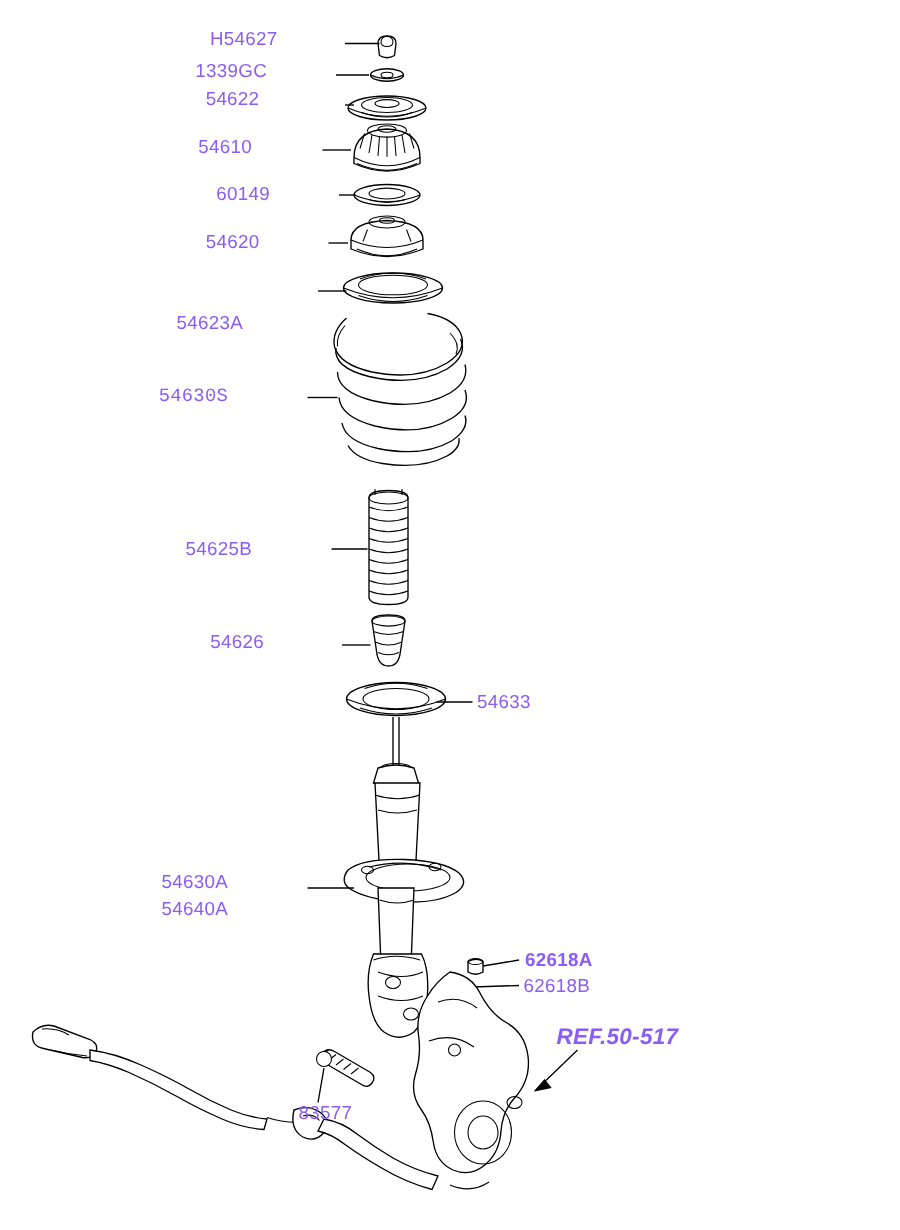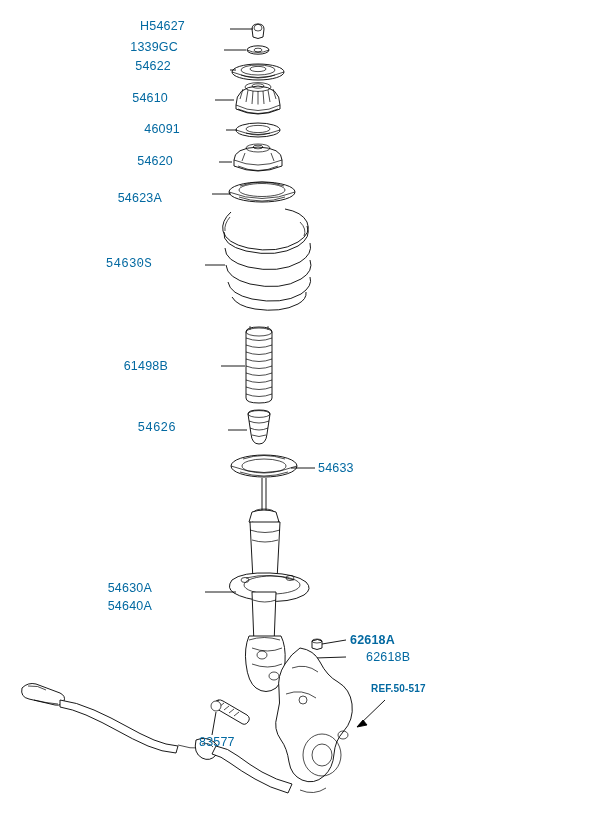--- a/index.html
+++ b/index.html
@@ -11,27 +11,28 @@
     position: relative;
     width: 600px;
     height: 820px;
     background: #ffffff;
     font-family: "Liberation Sans", sans-serif;
     overflow: hidden;
   }
   .label {
     position: absolute;
     font-size: 12.5px;
-    color: #0369a1;
+    color: #8b5cf6;
     white-space: nowrap;
     letter-spacing: 0.2px;
   }
   .label.bold {
     font-weight: bold;
-    font-size: 10px;
+    font-size: 15px;
+    font-style: italic;
   }
   .label.right {
     text-align: right;
   }
   svg.diagram {
     position: absolute;
     left: 0;
     top: 0;
     width: 600px;
     height: 820px;
@@ -240,29 +241,29 @@
     </g>
     <path class="thin" d="M178 745 q12 4 24 3"></path>
     <path class="fillw" d="M196 740 q10 -4 18 2 q7 6 2 13 q-6 7 -14 3 q-9 -5 -6 -18 z"></path>
     <path class="thin" d="M202 744 q7 -2 11 3"></path>
     <path class="fillw" d="M216 746 q12 2 22 10 q12 9 24 16 q14 8 30 12 l-4 9 q-18 -5 -33 -14 q-14 -8 -25 -16 q-9 -7 -18 -9 z"></path>
 
   </svg>
 
   <div class="label right" style="left:125px; top:19px; width:60px;">H54627</div>
   <div class="label right" style="left:118px; top:40px; width:60px;">1339GC</div>
-  <div class="label right" style="left:111px; top:59px; width:60px;">54622</div>
+  <div class="label right" style="left:125px; top:59px; width:60px;text-align:center;">54622</div>
   <div class="label right" style="left:108px; top:91px; width:60px;">54610</div>
-  <div class="label right" style="left:120px; top:122px; width:60px;">46091</div>
+  <div class="label right" style="left:120px; top:122px; width:60px;">60149</div>
   <div class="label right" style="left:113px; top:154px; width:60px;">54620</div>
-  <div class="label right" style="left:95px; top:191px; width:67px;">54623A</div>
+  <div class="label right" style="left:95px; top:208px; width:67px;">54623A</div>
   <div class="label right" style="left:85px; top:257px; width:67px;font-family:Liberation Mono, monospace;">54630S</div>
-  <div class="label right" style="left:101px; top:359px; width:67px;">61498B</div>
-  <div class="label right" style="left:116px; top:421px; width:60px;font-family:Liberation Mono, monospace;">54626</div>
+  <div class="label right" style="left:101px; top:359px; width:67px;">54625B</div>
+  <div class="label right" style="left:116px; top:421px; width:60px;">54626</div>
   <div class="label" style="left:318px; top:461px;text-align:center;">54633</div>
   <div class="label right" style="left:85px; top:581px; width:67px;">54630A</div>
   <div class="label right" style="left:85px; top:599px; width:67px;">54640A</div>
   <div class="label" style="left:350px; top:633px;font-weight:bold;">62618A</div>
-  <div class="label" style="left:366px; top:650px;">62618B</div>
+  <div class="label" style="left:349px; top:650px;">62618B</div>
   <div class="label bold" style="left:371px; top:683px;">REF.50-517</div>
   <div class="label" style="left:199px; top:735px;">83577</div>
 
 </div>
 
 </body></html>

